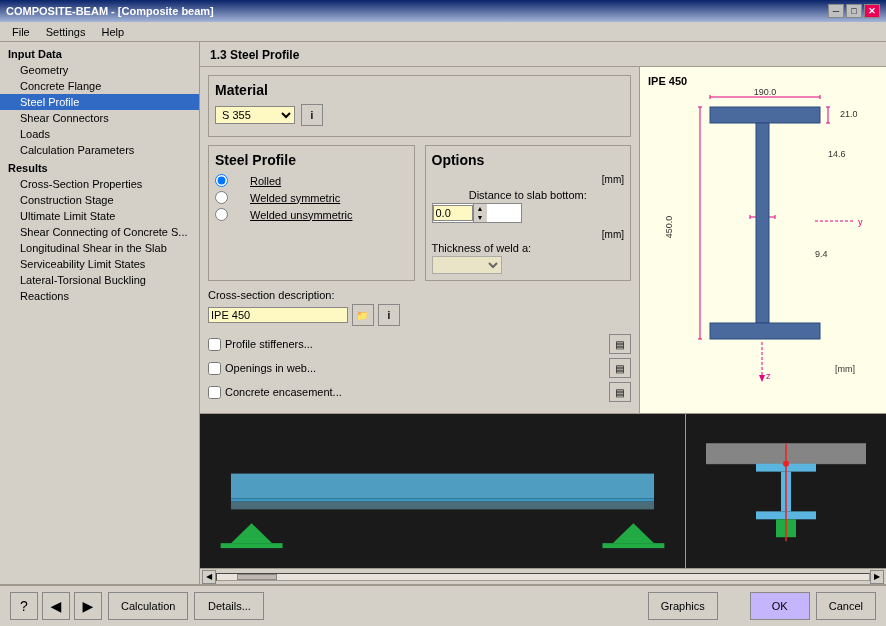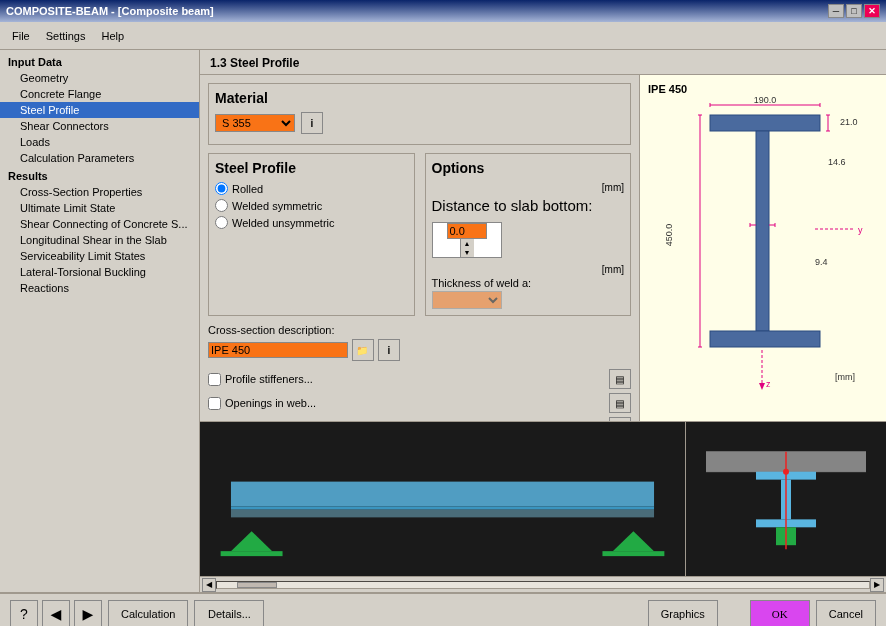--- a/index.html
+++ b/index.html
@@ -25,21 +25,21 @@
       font-size: 9px;
       display: flex; align-items: center; justify-content: center;
       cursor: pointer;
       color: #000;
     }
     .title-bar-btn.close { background: #e05; color: white; }
 
     
     .menu-bar {
       background: #d4d0c8;
-      height: 28px;
+      height: 20px;
       display: flex;
       align-items: center;
       border-bottom: 1px solid #a0998e;
       padding: 0 4px;
     }
     .menu-item {
       padding: 2px 8px;
       cursor: pointer;
       font-size: 11px;
     }
@@ -137,38 +137,38 @@
     .form-row {
       display: flex;
       align-items: center;
       margin-bottom: 4px;
       gap: 6px;
     }
 
     select, input[type="text"] {
       font-size: 11px;
       border: 1px solid #888;
-      background: #f97316;
+      background: #fef9c3;
       padding: 1px 2px;
     }
     .material-select { width: 80px; }
 
     .info-btn {
       width: 22px; height: 22px;
       background: #d4d0c8;
       border: 1px solid #888;
       font-size: 10px;
       font-weight: bold;
       cursor: pointer;
       display: flex; align-items: center; justify-content: center;
     }
 
     
     .radio-group { display: flex; flex-direction: column; gap: 4px; }
-    .radio-item { display: flex; align-items: center; gap: 4px; font-size: 11px; cursor: pointer; }
+    .radio-item { display: flex; align-items: center; gap: 22px; font-size: 11px; cursor: pointer; text-decoration: underline; }
 
     
     .options-section {
       display: flex;
       gap: 10px;
       margin-bottom: 8px;
     }
     .options-box {
       border: 1px solid #a0998e;
       padding: 6px;
@@ -352,20 +352,21 @@
       <div class="sidebar-section-label">Input Data</div>
       <div class="sidebar-item">Geometry</div>
       <div class="sidebar-item">Concrete Flange</div>
       <div class="sidebar-item active">Steel Profile</div>
       <div class="sidebar-item">Shear Connectors</div>
       <div class="sidebar-item">Loads</div>
       <div class="sidebar-item">Calculation Parameters</div>
 
       <div class="sidebar-section-label sidebar-subsection">Results</div>
       <div class="sidebar-item">Cross-Section Properties</div>
+      <div class="sidebar-item">Construction Stage</div>
       <div class="sidebar-item">Ultimate Limit State</div>
       <div class="sidebar-item">Shear Connecting of Concrete S...</div>
       <div class="sidebar-item">Longitudinal Shear in the Slab</div>
       <div class="sidebar-item">Serviceability Limit States</div>
       <div class="sidebar-item">Lateral-Torsional Buckling</div>
       <div class="sidebar-item">Reactions</div>
     </div>
 
     <div class="right-panel">
       <div class="panel-title">1.3 Steel Profile</div>
@@ -405,22 +406,22 @@
                   <input type="radio" name="profileType" style="">
                   <span>Welded unsymmetric</span>
                 </label>
               </div>
             </div>
 
             <div class="options-box">
               <div class="form-group-title">Options</div>
               <div style="font-size:10px; text-align:right; margin-bottom:4px;">[mm]</div>
               <div style="margin-bottom:6px;">
-                <div style="font-size:15px; margin-bottom:8px;">Distance to slab bottom:</div>
-                <div class="spinner-container" style="width:70px;flex-direction:column;">
+                <div style="font-size:11px; margin-bottom:2px;text-align:center;">Distance to slab bottom:</div>
+                <div class="spinner-container" style="width:90px;">
                   <input type="text" class="spinner-input" value="0.0" style="">
                   <div class="spinner-btns">
                     <button class="spinner-btn">▲</button>
                     <button class="spinner-btn">▼</button>
                   </div>
                 </div>
               </div>
               <div style="font-size:10px; text-align:right; margin-bottom:2px;">[mm]</div>
               <div>
                 <div style="font-size:11px; margin-bottom:2px;">Thickness of weld a:</div>
@@ -570,16 +571,16 @@
     <div class="footer-left">
       <button class="footer-icon-btn">?</button>
       <button class="footer-icon-btn">◀</button>
       <button class="footer-icon-btn">▶</button>
     </div>
     <button class="footer-btn">Calculation</button>
     <button class="footer-btn primary">Details...</button>
     <div style="flex:1;"></div>
     <button class="footer-btn primary">Graphics</button>
     <div style="width:20px;"></div>
-    <button class="footer-btn ok-btn" style="background:#d946ef;font-family:Liberation Serif, serif;">OK</button>
+    <button class="footer-btn ok-btn" style="background:#c4b5fd;">OK</button>
     <button class="footer-btn">Cancel</button>
   </div>
 </div>
 
 </body></html>

